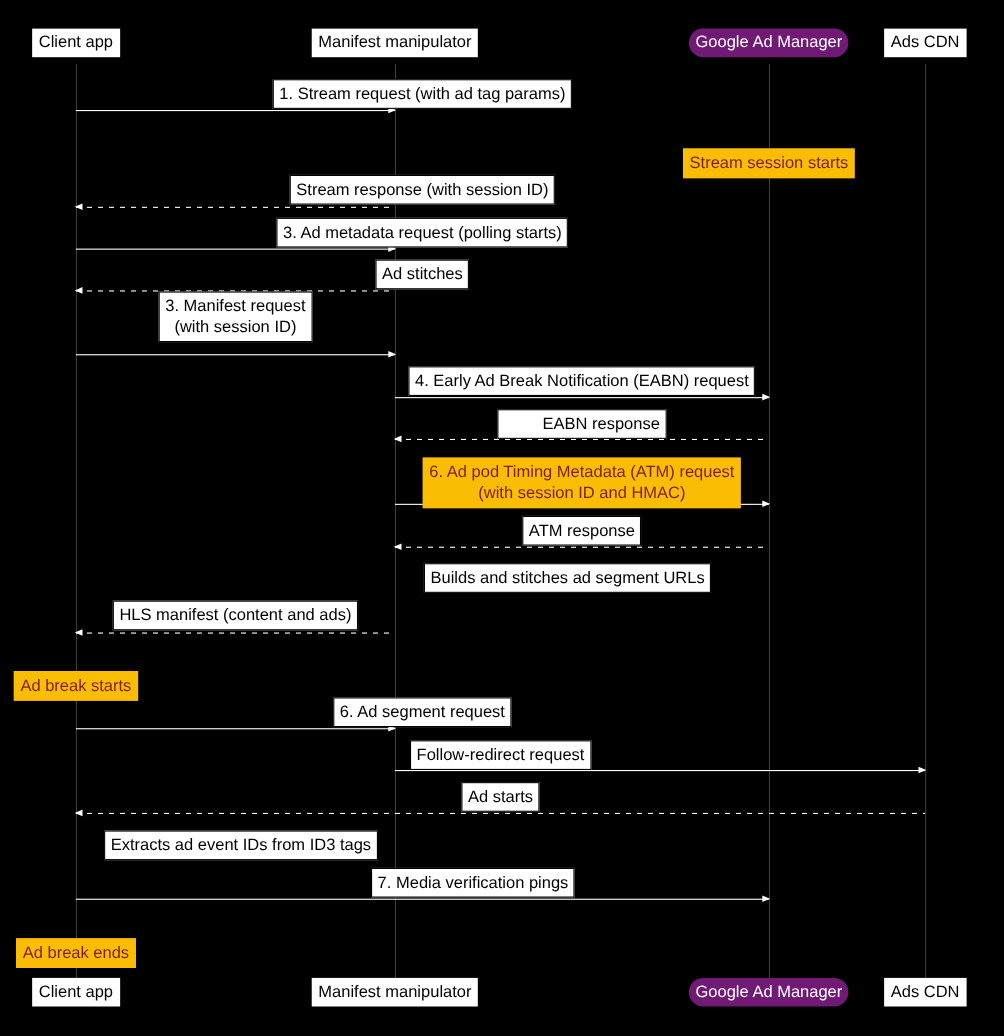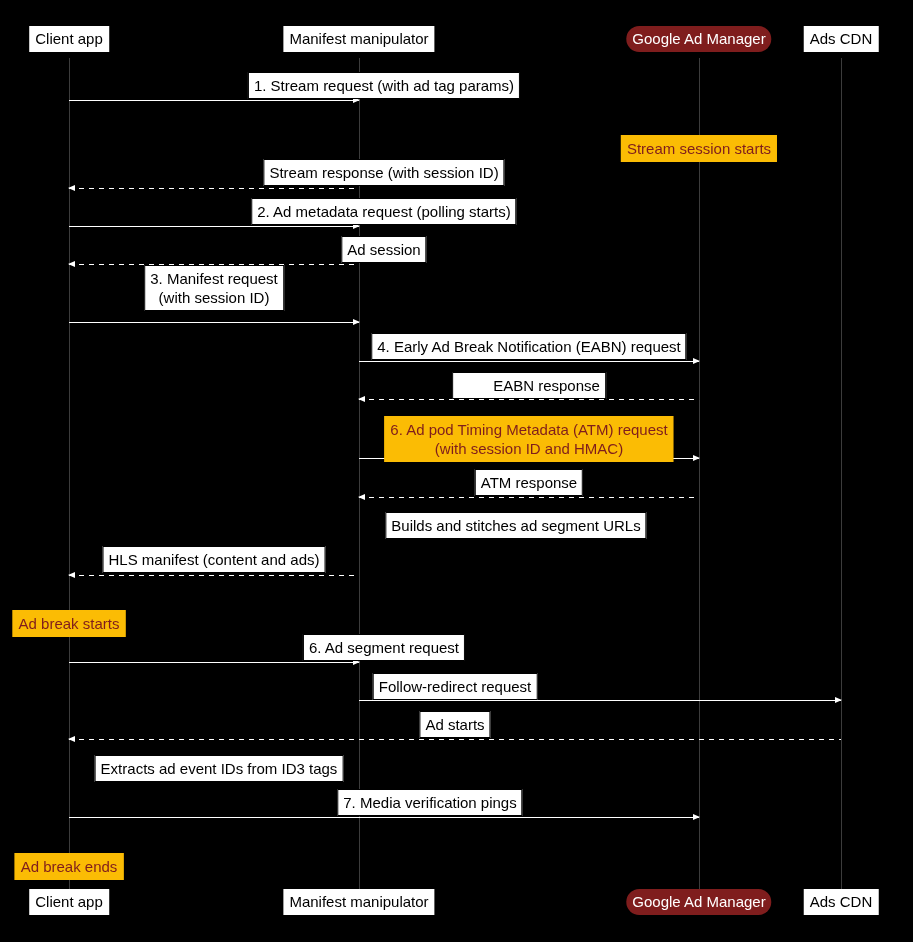--- a/index.html
+++ b/index.html
@@ -29,21 +29,21 @@
     transform: translateX(-50%);
     white-space: nowrap;
     font-size: 15px;
     line-height: 18px;
     padding: 4px 6px;
     background: #ffffff;
     color: #000000;
     box-sizing: border-box;
   }
   .actor.accent {
-    background: #7f1d1d;
+    background: #701a75;
     color: #ffffff;
     border-radius: 13px;
   }
   .msg {
     position: absolute;
     transform: translateX(-50%);
     white-space: nowrap;
     font-size: 15px;
     line-height: 19px;
     padding: 3px 5px;
@@ -111,22 +111,22 @@
   <div class="arrow dashed to-left" style="left:359px; top:497px; width:340px;"></div>
   <div class="arrow dashed to-left" style="left:69px; top:575px; width:290px;"></div>
   <div class="arrow to-right" style="left:69px; top:662px; width:290px;"></div>
   <div class="arrow to-right" style="left:359px; top:700px; width:482px;"></div>
   <div class="arrow dashed to-left" style="left:69px; top:739px; width:772px;"></div>
   <div class="arrow to-right" style="left:69px; top:817px; width:630px;"></div>
 
   <div class="msg" style="left:384px; top:72px;text-align:right;">1. Stream request (with ad tag params)</div>
   <div class="msg note" style="left:699px; top:119px;">Stream session starts</div>
   <div class="msg" style="left:384px; top:159px;">Stream response (with session ID)</div>
-  <div class="msg" style="left:384px; top:198px;">2. Ad metadata request (polling starts)</div>
-  <div class="msg" style="left:384px; top:236px;">Ad session</div>
+  <div class="msg" style="left:384px; top:198px;">3. Ad metadata request (polling starts)</div>
+  <div class="msg" style="left:384px; top:236px;">Ad stitches</div>
   <div class="msg" style="left:214px; top:265px; white-space:pre-line;">3. Manifest request
 (with session ID)</div>
   <div class="msg" style="left:529px; top:333px;">4. Early Ad Break Notification (EABN) request</div>
   <div class="msg" style="left:529px; top:372px;padding-left:40px;">EABN response</div>
   <div class="msg note" style="left:529px; top:400px; white-space:pre-line;">6. Ad pod Timing Metadata (ATM) request
 (with session ID and HMAC)</div>
   <div class="msg" style="left:529px; top:469px;">ATM response</div>
   <div class="msg" style="left:516px; top:512px;">Builds and stitches ad segment URLs</div>
   <div class="msg" style="left:214px; top:546px;">HLS manifest (content and ads)</div>
   <div class="msg note" style="left:69px; top:594px;">Ad break starts</div>

